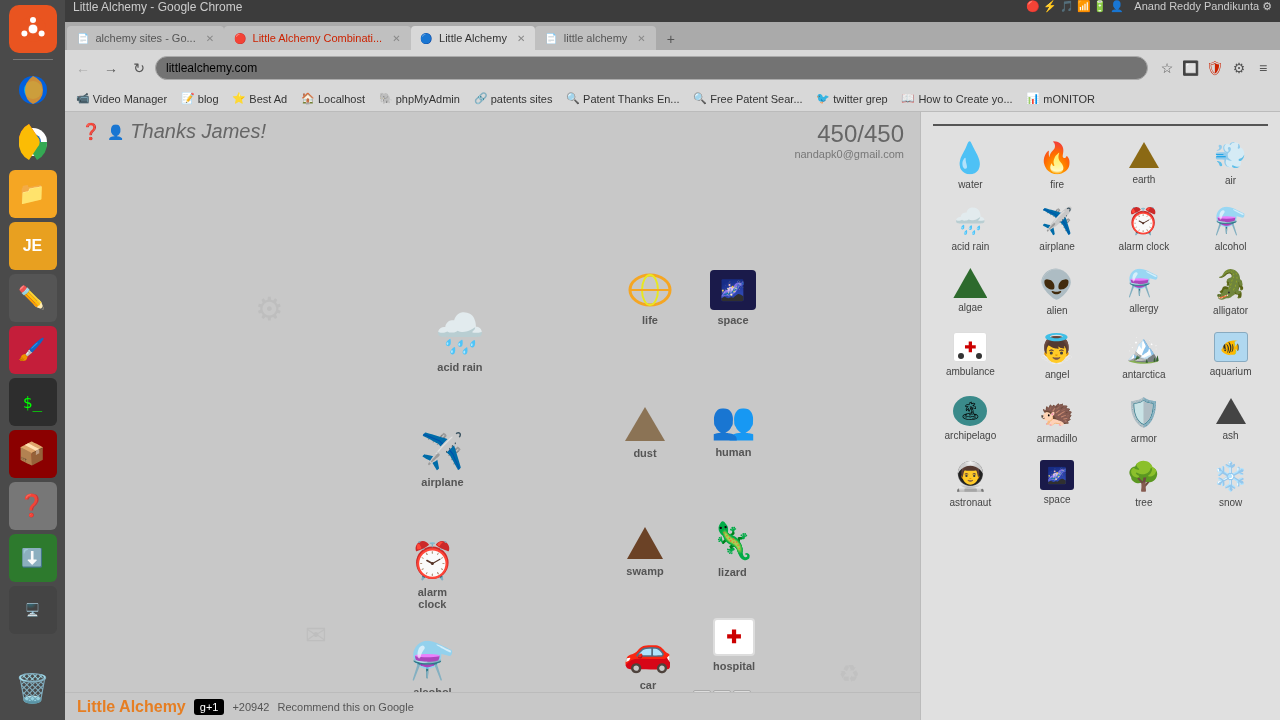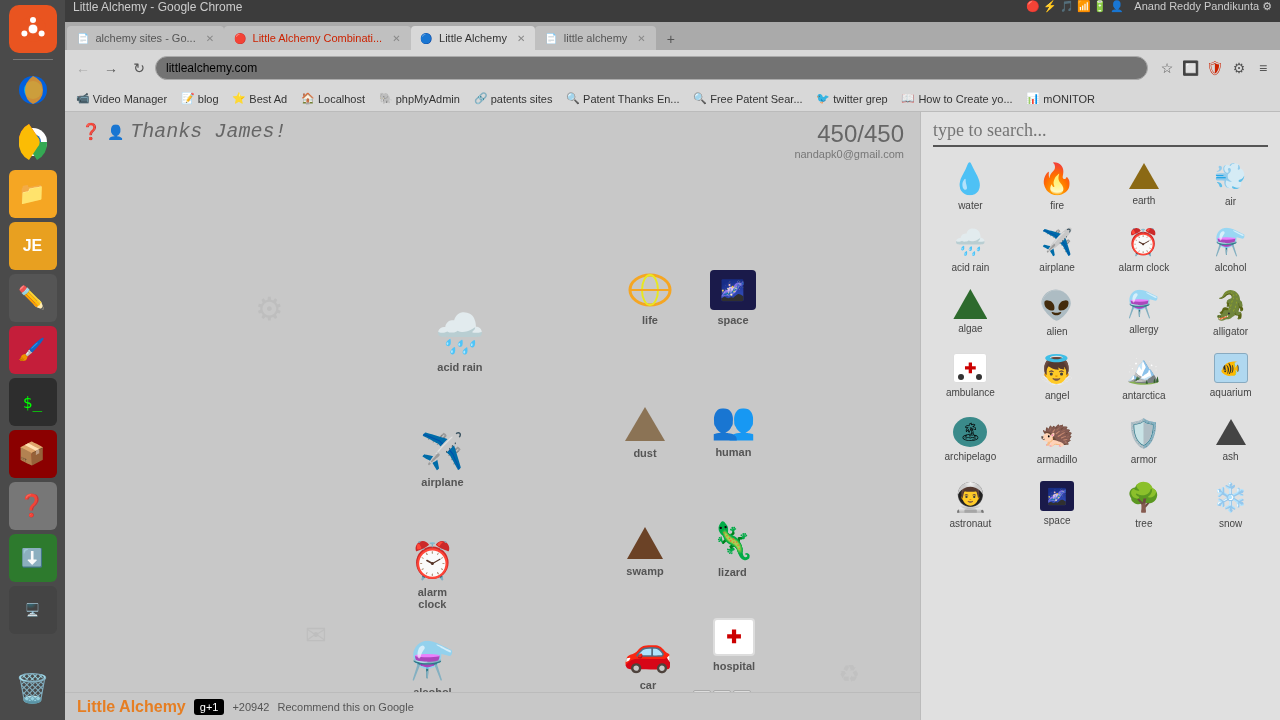--- a/index.html
+++ b/index.html
@@ -386,21 +386,21 @@
   </div>
 
   <div class="content-area">
 
     <div class="game-area">
 
       <div style="display:flex;align-items:flex-start;padding:8px 16px 0 16px;">
         <div style="display:flex;align-items:center;gap:6px;">
           <span style="font-size:16px;color:#888;">❓</span>
           <span style="font-size:14px;color:#999;">👤</span>
-          <span style="font-size:20px;font-family:Liberation Mono, monospace;color:#666;font-style:italic;">Thanks James!</span>
+          <span style="font-size:20px;font-family:Liberation Sans, sans-serif;color:#666;font-style:italic;">Thanks James!</span>
         </div>
         <div style="margin-left:auto;text-align:right;">
           <div style="font-size:24px;font-weight:normal;color:#666;">450/450</div>
           <div style="font-size:11px;color:#777;">nandapk0@gmail.com</div>
         </div>
       </div>
 
       <div class="game-canvas">
 
         <span class="gear-float" style="left:190px;top:130px;font-size:32px;color:#bbb;">⚙</span>
@@ -494,21 +494,20 @@
         <span style="font-size:16px;font-weight:bold;color:#e67e22;">Little Alchemy</span>
         <span style="background:#000000;color:white;padding:2px 6px;border-radius:3px;font-size:11px;">g+1</span>
         <span style="font-size:11px;color:#555;">+20942</span>
         <span style="font-size:11px;color:#555;">Recommend this on Google</span>
       </div>
     </div>
 
     <div class="right-panel">
 
       <div style="padding:8px 12px 0 12px;">
-        <input class="search-input" type="text" placeholder="type to search..." style="">
         <div style="border-bottom:2px solid #555;margin-top:4px;"></div>
       </div>
 
       <div class="elements-grid">
 
         <div class="element-cell">
           <span style="font-size:30px;color:#5bb8e8;">💧</span>
           <span class="element-name">water</span>
         </div>
 

